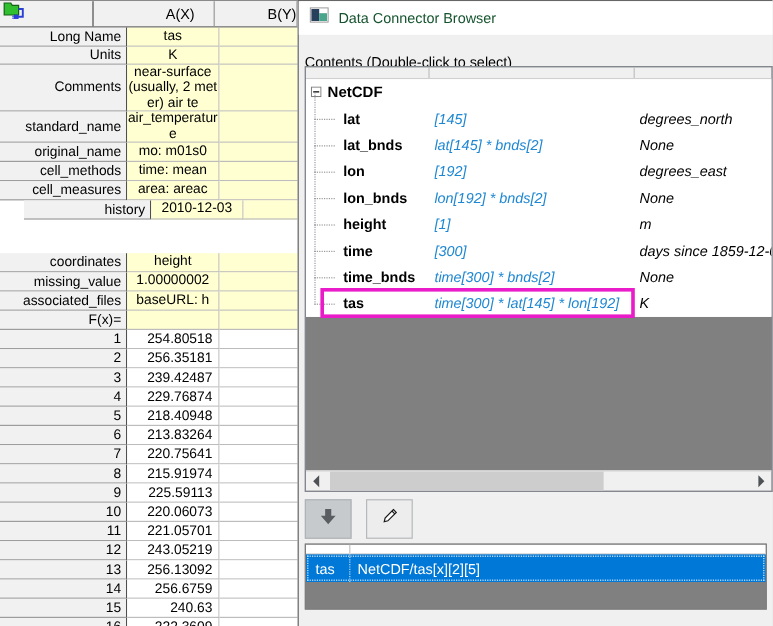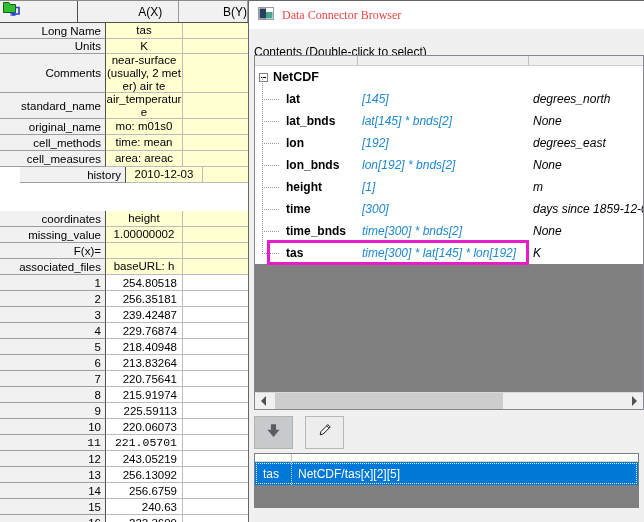--- a/index.html
+++ b/index.html
@@ -21,21 +21,21 @@
   .yellow { background:#ffffd2; }
   .white { background:#ffffff; }
   .cell-center { justify-content:center; }
   .cell-center span { display:block; width:100%; text-align:center; word-break:break-all; line-height:13px; }
   .cell-right { justify-content:flex-end; padding-right:5px; }
 
   
   .dialog { position:absolute; left:248px; top:0; width:396px; height:522px; background:#f0f0f0;
             border-left:1px solid #666; border-top:1px solid #666; }
   .titlebar { height:28px; background:#ffffff; display:flex; align-items:center; padding-left:9px; gap:8px; }
-  .dlg-title { font-size:12px; color:#ef4444;font-family:Liberation Serif, serif; }
+  .dlg-title { font-size:12px; color:#14532d; }
   .contents-label { font-size:12px; color:#000; margin:16px 0 4px 5px; }
 
   .tree-panel { position:absolute; left:5px; top:54px; width:390px; height:355px; background:#808080;
                 border:1px solid #828790; overflow:hidden; }
   .tree-header { height:10px; background:#f0f0f0; border-bottom:1px solid #cfcfcf; display:flex; }
   .th-seg { border-right:1px solid #c0c0c0; height:100%; }
   .th-1 { width:103px; } .th-2 { width:171px; } .th-3 { flex:1; border-right:none; }
   .tree-rows { background:#fff; }
   .t-root { height:22px; display:flex; align-items:center; padding-left:4px; gap:5px; background:#fff; }
   .t-root-label { font-weight:bold; font-size:12.5px; color:#000; }
@@ -156,30 +156,30 @@
           <div class="c-b yellow"></div>
         </div>
         <div class="ws-row" style="height: 16px;">
           <div class="c-label">missing_value</div>
           <div class="c-a yellow cell-center">
             <span>1.00000002</span>
           </div>
           <div class="c-b yellow"></div>
         </div>
         <div class="ws-row" style="height: 16px;">
+          <div class="c-label">associated_files</div>
+          <div class="c-a yellow cell-center">
+            <span>baseURL: h</span>
+          </div>
+          <div class="c-b yellow"></div>
+        </div>
+        <div class="ws-row" style="height: 16px;">
           <div class="c-label">F(x)=</div>
           <div class="c-a yellow cell-center">
             <span></span>
-          </div>
-          <div class="c-b yellow"></div>
-        </div>
-        <div class="ws-row" style="height: 16px;">
-          <div class="c-label">associated_files</div>
-          <div class="c-a yellow cell-center">
-            <span>baseURL: h</span>
           </div>
           <div class="c-b yellow"></div>
         </div>
       </div>
     <div id="data-rows">
         <div class="ws-row" style="height: 16px;">
           <div class="c-label">1</div>
           <div class="c-a white cell-right">254.80518</div>
           <div class="c-b white"></div>
         </div>
@@ -221,21 +221,21 @@
         <div class="ws-row" style="height: 16px;">
           <div class="c-label">9</div>
           <div class="c-a white cell-right">225.59113</div>
           <div class="c-b white"></div>
         </div>
         <div class="ws-row" style="height: 16px;">
           <div class="c-label">10</div>
           <div class="c-a white cell-right">220.06073</div>
           <div class="c-b white"></div>
         </div>
-        <div class="ws-row" style="height: 16px; font-family: Liberation Mono, monospace;">
+        <div class="ws-row" style="height: 16px;">
           <div class="c-label">11</div>
           <div class="c-a white cell-right">221.05701</div>
           <div class="c-b white"></div>
         </div>
         <div class="ws-row" style="height: 16px;">
           <div class="c-label">12</div>
           <div class="c-a white cell-right">243.05219</div>
           <div class="c-b white"></div>
         </div>
         <div class="ws-row" style="height: 16px;">

